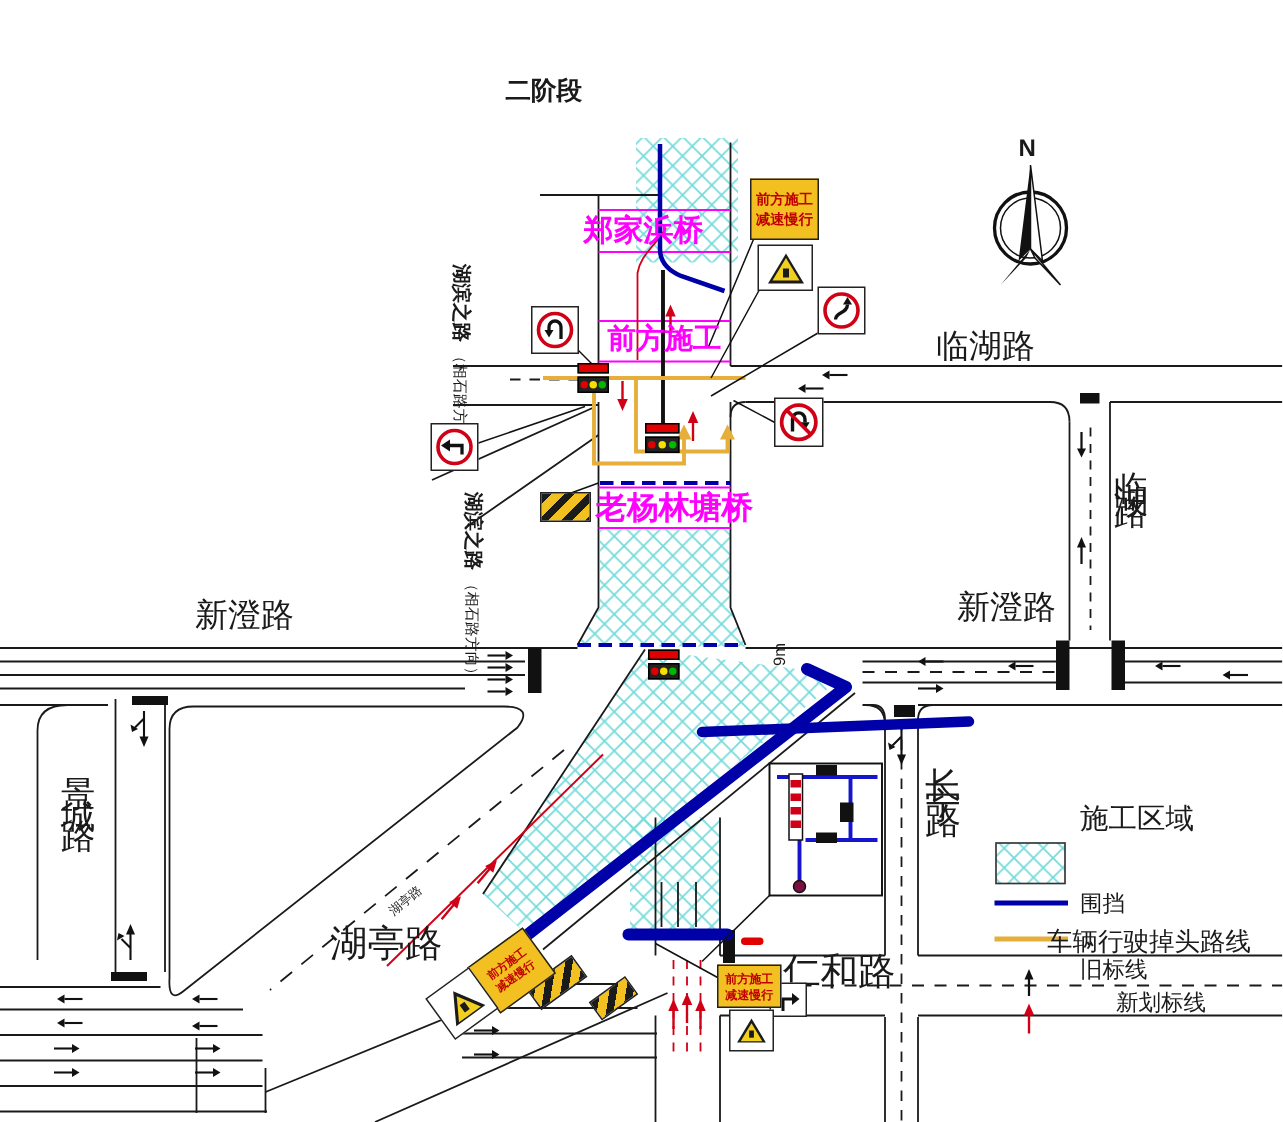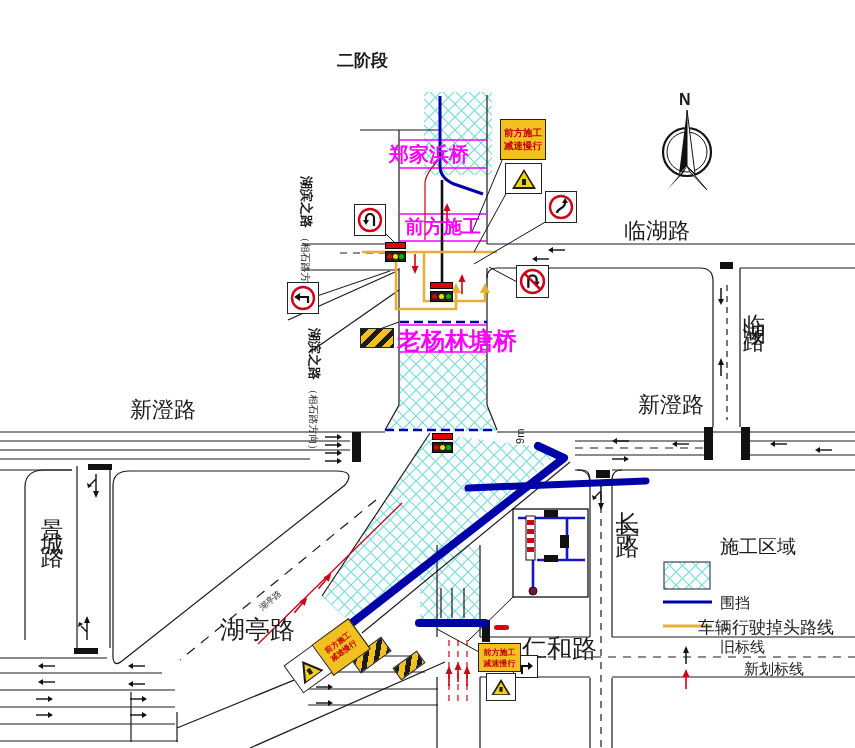--- a/index.html
+++ b/index.html
@@ -267,21 +267,21 @@
     <polygon points="0,14 20,38 3,20" fill="#fff" stroke="#111" stroke-width="1"></polygon>
   </g>
 </svg>
 
 <div class="lbl b" style="left:337px;top:51px;font-size:17px;">二阶段</div>
 
 <div class="lbl b" style="left:679px;top:91px;font-size:16px;">N</div>
 
 <div class="lbl magenta" style="left:389px;top:143px;width:72px;text-align:right;font-size:20px;">郑家浜桥</div>
 <div class="lbl magenta" style="left:395px;top:216px;width:96px;text-align:center;font-size:19px;">前方施工</div>
-<div class="lbl magenta" style="left:397px;top:327px;width:92px;text-align:left;font-size:24px;">老杨林塘桥</div>
+<div class="lbl magenta" style="left:397px;top:327px;width:92px;text-align:left;font-size:21px;">老杨林塘桥</div>
 
 <div class="lbl" style="left:624px;top:218px;font-size:22px;">临湖路</div>
 <div class="lbl v" style="left:741px;top:296px;font-size:23px;letter-spacing:8px;">临湖路</div>
 <div class="lbl" style="left:130px;top:397px;font-size:22px;">新澄路</div>
 <div class="lbl" style="left:638px;top:392px;font-size:22px;">新澄路</div>
 <div class="lbl v" style="left:39px;top:500px;font-size:23px;letter-spacing:14px;">景城路</div>
 <div class="lbl" style="left:220px;top:615px;font-size:25px;">湖亭路</div>
 <div class="lbl" style="left:258px;top:596px;font-size:8.5px;transform:rotate(-40deg);color:#222;">湖亭路</div>
 <div class="lbl v" style="left:614px;top:492px;font-size:24px;letter-spacing:12px;">长宁路</div>
 <div class="lbl" style="left:522px;top:634px;font-size:25px;">仁和路</div>

